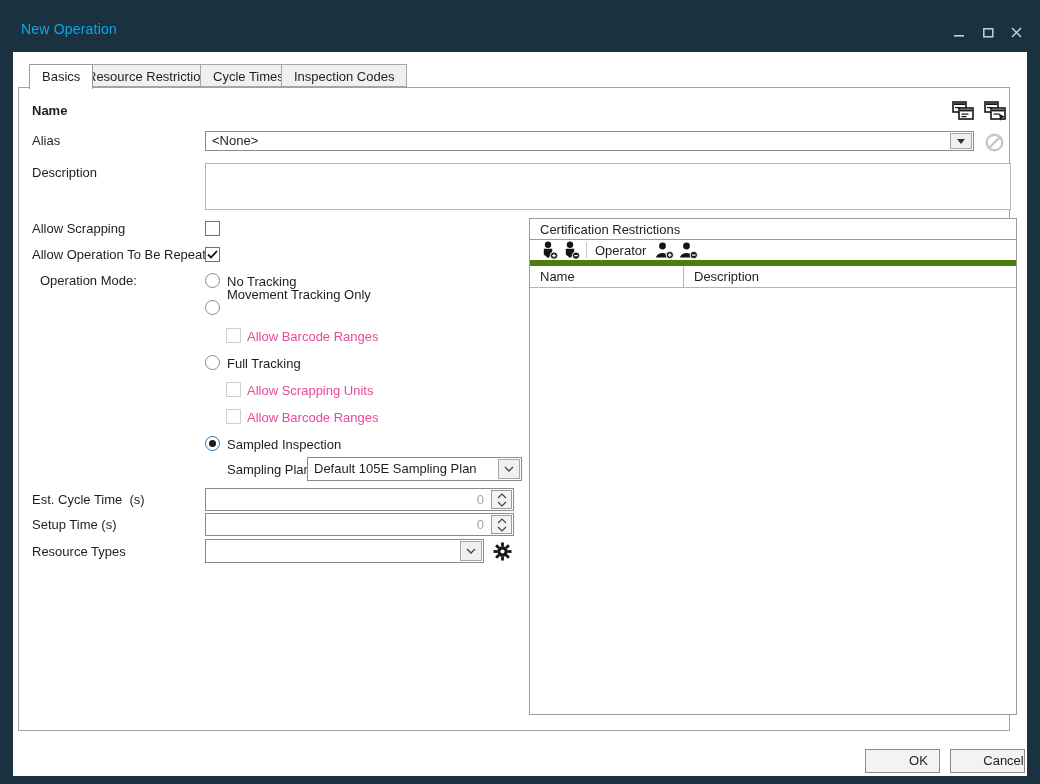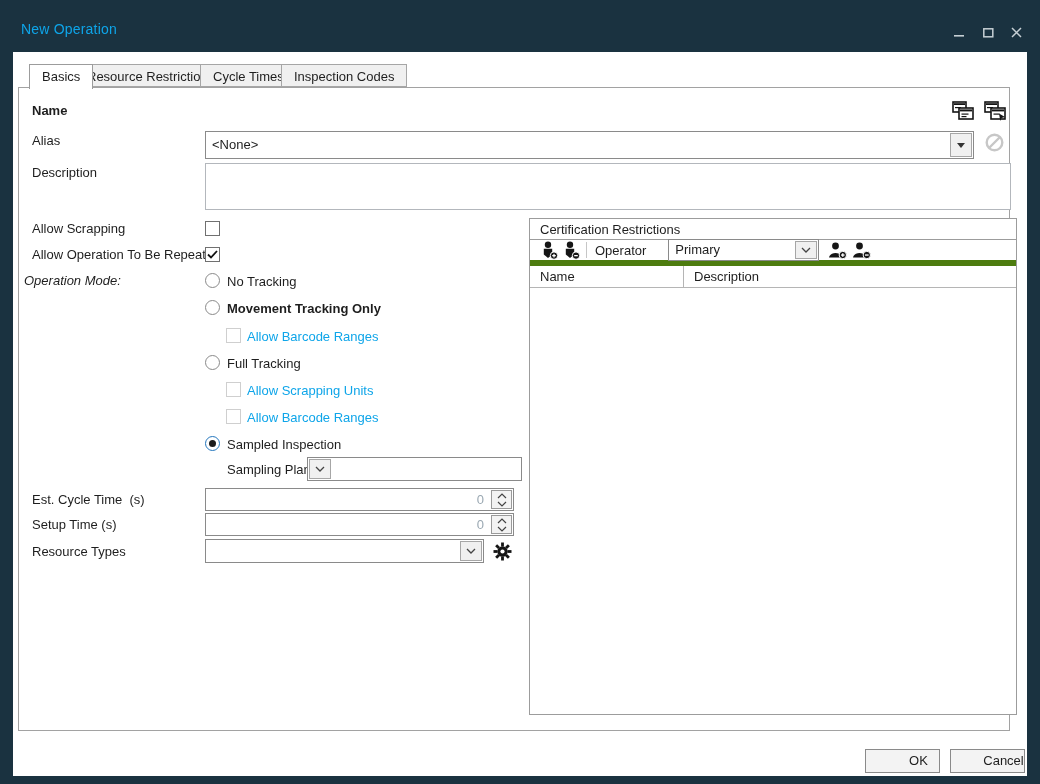--- a/index.html
+++ b/index.html
@@ -12,21 +12,21 @@
   
   .client{left:13px;top:52px;width:1014px;height:724px;background:#ffffff;}
   
   .tab{top:64px;height:23px;line-height:23px;padding:0 12px;background:#f0f0f0;
        border:1px solid #a6a6a6;box-sizing:border-box;text-align:center;}
   .tab.active{height:25px;background:#ffffff;border-bottom:none;z-index:3;border-color:#9c9c9c;}
   .content{left:18px;top:87px;width:992px;height:644px;border:1px solid #a2a2a2;background:#fff;box-sizing:border-box;z-index:1;}
   
   .lbl{white-space:pre;color:#1e1e1e;}
   .lbl.b{font-weight:bold;}
-  .lbl.dis{color:#0ea5e9;}
+  .lbl.dis{color:#ec4899;}
   .tbox{border:1px solid #8a8a8a;background:#fff;box-sizing:border-box;line-height:21px;padding-left:6px;}
   .combo{border:1px solid #8a8a8a;background:#fff;box-sizing:border-box;display:flex;align-items:center;}
   .combo .val{flex:1;padding-left:6px;line-height:20px;overflow:hidden;white-space:nowrap;}
   .cbtn{width:20px;align-self:stretch;background:#f0f0f0;border-left:1px solid #a6a6a6;
         display:flex;align-items:center;justify-content:center;margin:1px;border:1px solid #a6a6a6;}
   .chk{width:15px;height:15px;border:1px solid #707070;background:#fff;box-sizing:border-box;
        display:flex;align-items:center;justify-content:center;}
   .chk.dis{border-color:#cfcfcf;}
   .radio{width:15px;height:15px;border:1px solid #8a8a8a;border-radius:50%;background:#fff;box-sizing:border-box;
          display:flex;align-items:center;justify-content:center;}
@@ -96,21 +96,21 @@
       <rect x="2" y="2.2" width="11" height="1.8" fill="#151515"></rect>
       <rect x="3" y="6" width="6" height="1.2" fill="#151515"></rect>
       <rect x="7" y="7" width="14" height="11" fill="#fff" stroke="#151515" stroke-width="1.6"></rect>
       <rect x="8" y="8.4" width="12" height="2" fill="#151515"></rect>
       <rect x="9.5" y="12.5" width="6" height="1.2" fill="#151515"></rect>
       <path d="M15 12.5 l6 3.5 -3.4 1 -1.3 3 z" fill="#151515"></path>
     </svg>
   </div>
 
   <div class="abs lbl" style="left:32px;top:133px;z-index:2;">Alias</div>
-  <div class="abs combo" style="left:205px;top:131px;width:769px;height:28px;z-index:2;">
+  <div class="abs combo" style="left:205px;top:131px;width:769px;height:20px;z-index:2;">
     <span class="val">&lt;None&gt;</span>
     <span class="cbtn">
       <svg width="8" height="5">
           <path d="M0 0 H8 L4 5 Z" fill="#333"></path>
         </svg>
     </span>
   </div>
   <div class="abs iconbtn" style="left:984px;top:132px;width:20px;height:20px;z-index:2;">
     <svg width="19" height="19" viewBox="0 0 19 19">
       <circle cx="9.5" cy="9.5" r="7.8" fill="none" stroke="#c7c7c7" stroke-width="2.4"></circle>
@@ -124,47 +124,48 @@
   <div class="abs lbl" style="left:32px;top:221px;z-index:2;">Allow Scrapping</div>
   <div class="abs chk" style="left:205px;top:221px;z-index:2;"></div>
 
   <div class="abs lbl" style="left:32px;top:247px;z-index:2;">Allow Operation To Be Repeated</div>
   <div class="abs chk" style="left:205px;top:247px;z-index:2;">
     <svg width="11" height="9">
         <path d="M1 4.5 L4 7.5 L10 1" fill="none" stroke="#111" stroke-width="1.8"></path>
       </svg>
   </div>
 
-  <div class="abs lbl" style="left:24px;top:273px;z-index:2;font-style:italic;">Operation Mode:</div>
+  <div class="abs lbl" style="left:40px;top:273px;z-index:2;">Operation Mode:</div>
 
   <div class="abs radio" style="left:205px;top:273px;z-index:2;"></div>
   <div class="abs lbl" style="left:227px;top:274px;z-index:2;">No Tracking</div>
 
   <div class="abs radio" style="left:205px;top:300px;z-index:2;"></div>
-  <div class="abs lbl" style="left:227px;top:301px;z-index:2;font-weight:bold;">Movement Tracking Only</div>
+  <div class="abs lbl" style="left:227px;top:287px;z-index:2;">Movement Tracking Only</div>
 
   <div class="abs chk dis" style="left:226px;top:328px;z-index:2;"></div>
   <div class="abs lbl dis" style="left:247px;top:329px;z-index:2;">Allow Barcode Ranges</div>
 
   <div class="abs radio" style="left:205px;top:355px;z-index:2;"></div>
   <div class="abs lbl" style="left:227px;top:356px;z-index:2;">Full Tracking</div>
 
   <div class="abs chk dis" style="left:226px;top:382px;z-index:2;"></div>
   <div class="abs lbl dis" style="left:247px;top:383px;z-index:2;">Allow Scrapping Units</div>
 
   <div class="abs chk dis" style="left:226px;top:409px;z-index:2;"></div>
   <div class="abs lbl dis" style="left:247px;top:410px;z-index:2;">Allow Barcode Ranges</div>
 
   <div class="abs radio sel" style="left:205px;top:436px;z-index:2;">
       <span class="dot"></span>
     </div>
   <div class="abs lbl" style="left:227px;top:437px;z-index:2;">Sampled Inspection</div>
 
   <div class="abs lbl" style="left:227px;top:462px;z-index:2;">Sampling Plan:</div>
   <div class="abs combo" style="left:307px;top:457px;width:215px;height:24px;z-index:2;">
+    <span class="val">Default 105E Sampling Plan</span>
     <span class="cbtn">
       <svg width="10" height="6">
           <path d="M1 1 L5 5 L9 1" fill="none" stroke="#444" stroke-width="1.3"></path>
         </svg>
     </span>
   </div>
 
   <div class="abs lbl" style="left:32px;top:492px;z-index:2;">Est. Cycle Time  (s)</div>
   <div class="abs combo" style="left:205px;top:488px;width:309px;height:23px;z-index:2;">
     <span class="numval">0</span>
@@ -230,28 +231,20 @@
       <span class="iconbtn" style="width:22px;height:20px;">
         <svg width="17" height="19" viewBox="0 0 17 19">
           <circle cx="7" cy="3.8" r="3.2" fill="#151515"></circle>
           <path d="M2.8 7.8 h8.4 v5.6 l-4.2 3.6 -4.2-3.6 z" fill="#151515"></path>
           <circle cx="13" cy="14.6" r="3.7" fill="#151515" stroke="#fff" stroke-width="1"></circle>
           <rect x="11.2" y="14" width="3.6" height="1.3" fill="#fff"></rect>
         </svg>
       </span>
       <span class="sep"></span>
       <span class="lbl">Operator</span>
-      <div class="combo" style="width:151px;height:22px;margin-left:22px;">
-        <span class="val">Primary</span>
-        <span class="cbtn">
-          <svg width="10" height="6">
-              <path d="M1 1 L5 5 L9 1" fill="none" stroke="#444" stroke-width="1.3"></path>
-            </svg>
-        </span>
-      </div>
       <span class="iconbtn" style="width:24px;height:20px;margin-left:6px;">
         <svg width="19" height="17" viewBox="0 0 19 17">
           <circle cx="7.5" cy="4" r="3.4" fill="#151515"></circle>
           <path d="M1 15.5 C2 9.5 13 9.5 14 15.5 Z" fill="#151515"></path>
           <circle cx="14.8" cy="13" r="3.7" fill="#151515" stroke="#fff" stroke-width="1"></circle>
           <rect x="13" y="12.4" width="3.6" height="1.3" fill="#fff"></rect>
             <rect x="14.15" y="11.25" width="1.3" height="3.6" fill="#fff"></rect>
         </svg>
       </span>
       <span class="iconbtn" style="width:24px;height:20px;">

